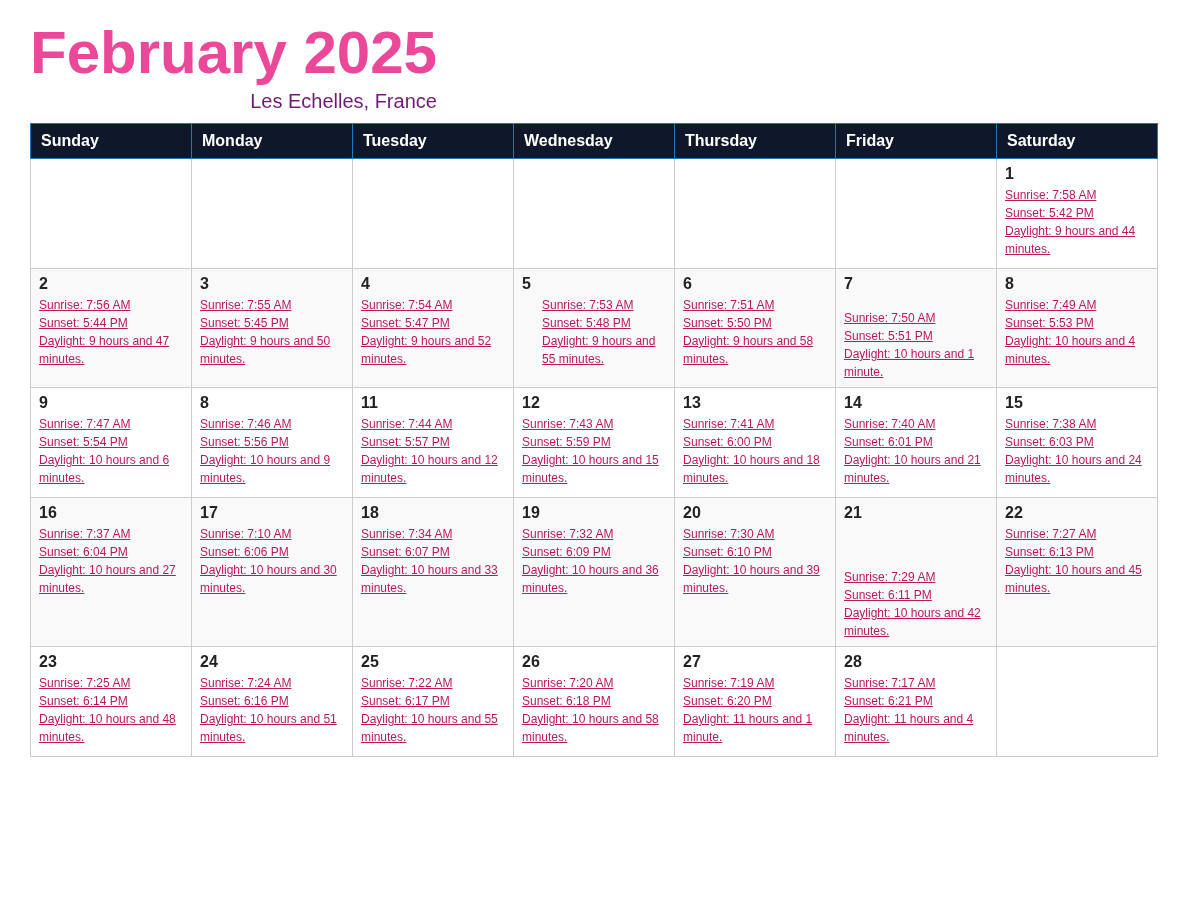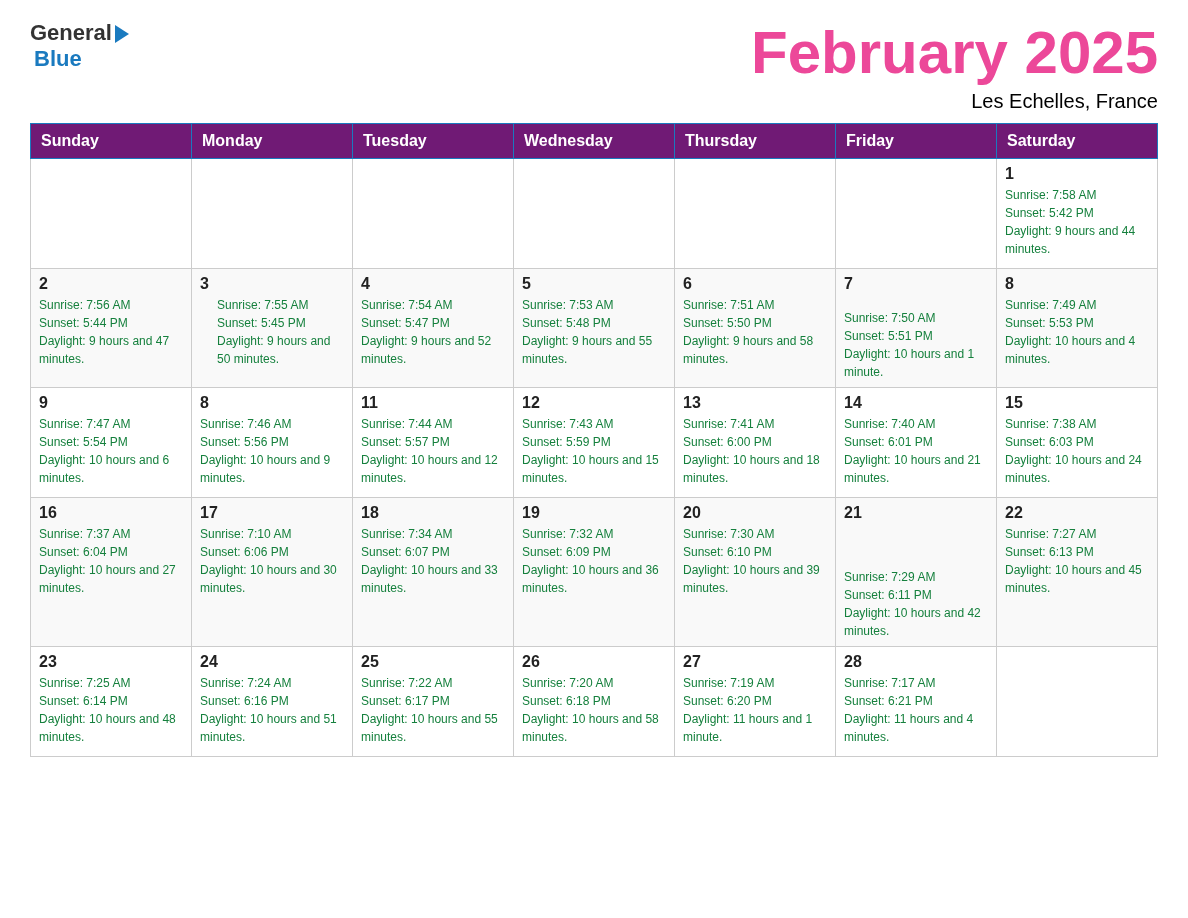--- a/index.html
+++ b/index.html
@@ -20,30 +20,30 @@
       text-align: right;
     }
     .month-title {
       font-size: 60px;
       font-weight: bold;
       color: #ec4899;
       line-height: 1.1;
     }
     .location-title {
       font-size: 20px;
-      color: #000000;
+      color: #701a75;
       margin-top: 4px;
     }
     .calendar-table {
       width: 100%;
       border-collapse: collapse;
       margin-top: 10px;
     }
     .calendar-table th {
-      background-color: #701a75;
+      background-color: #0f172a;
       color: #fff;
       text-align: left;
       padding: 8px 10px;
       font-size: 16px;
       border: 1px solid #1a7abf;
     }
     .calendar-table td {
       vertical-align: top;
       border: 1px solid #ccc;
       padding: 6px 8px;
@@ -56,22 +56,23 @@
       background: #f9f9f9;
     }
     .day-number {
       font-size: 16px;
       font-weight: bold;
       color: #222;
       margin-bottom: 3px;
     }
     .day-info {
       font-size: 12px;
-      color: #15803d;
+      color: #be185d;
       line-height: 1.5;
+      text-decoration: underline;
     }
     .empty-cell {
       background: #f5f5f5;
     }
     .logo-wrapper {
       display: flex;
       flex-direction: column;
       align-items: flex-start;
     }
     .logo-line1 {
@@ -91,29 +92,20 @@
       border-bottom: 9px solid transparent;
       border-left: 14px solid #1a7abf;
       margin-left: 3px;
       margin-top: 2px;
     }
   </style>
 </head>
 <body>
 
 <div class="header">
-  <div class="logo-wrapper">
-    <div class="logo-line1">
-      <span style="font-size:22px;font-weight:bold;color:#333;">General</span>
-      <span class="triangle-right"></span>
-    </div>
-    <div class="logo-line2">
-      <span style="font-size:22px;font-weight:bold;color:#1a7abf;">Blue</span>
-    </div>
-  </div>
   <div class="title-section">
     <div class="month-title">February 2025</div>
     <div class="location-title">Les Echelles, France</div>
   </div>
 </div>
 
 <table class="calendar-table">
   <thead>
     <tr>
     <th>Sunday</th>
@@ -142,33 +134,33 @@
       </tr>
       <tr>
         <td>
           <div class="day-number">2</div>
           <div class="day-info" style="white-space: pre-line;">Sunrise: 7:56 AM
 Sunset: 5:44 PM
 Daylight: 9 hours and 47 minutes.</div>
         </td>
         <td>
           <div class="day-number">3</div>
-          <div class="day-info" style="white-space: pre-line; margin-left: 17px;">Sunrise: 7:55 AM
+          <div class="day-info" style="white-space: pre-line;">Sunrise: 7:55 AM
 Sunset: 5:45 PM
 Daylight: 9 hours and 50 minutes.</div>
         </td>
         <td>
           <div class="day-number">4</div>
           <div class="day-info" style="white-space: pre-line;">Sunrise: 7:54 AM
 Sunset: 5:47 PM
 Daylight: 9 hours and 52 minutes.</div>
         </td>
         <td>
           <div class="day-number">5</div>
-          <div class="day-info" style="white-space: pre-line;">Sunrise: 7:53 AM
+          <div class="day-info" style="white-space: pre-line; margin-left: 20px;">Sunrise: 7:53 AM
 Sunset: 5:48 PM
 Daylight: 9 hours and 55 minutes.</div>
         </td>
         <td>
           <div class="day-number">6</div>
           <div class="day-info" style="white-space: pre-line;">Sunrise: 7:51 AM
 Sunset: 5:50 PM
 Daylight: 9 hours and 58 minutes.</div>
         </td>
         <td>

